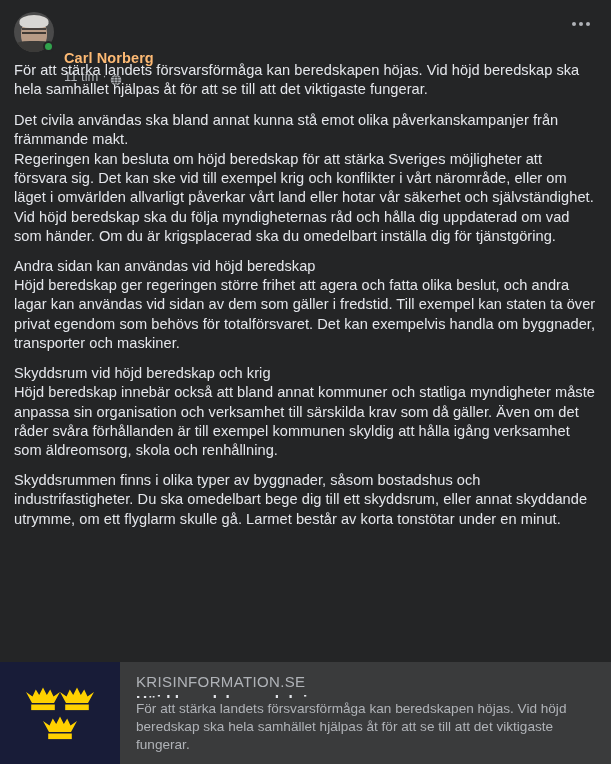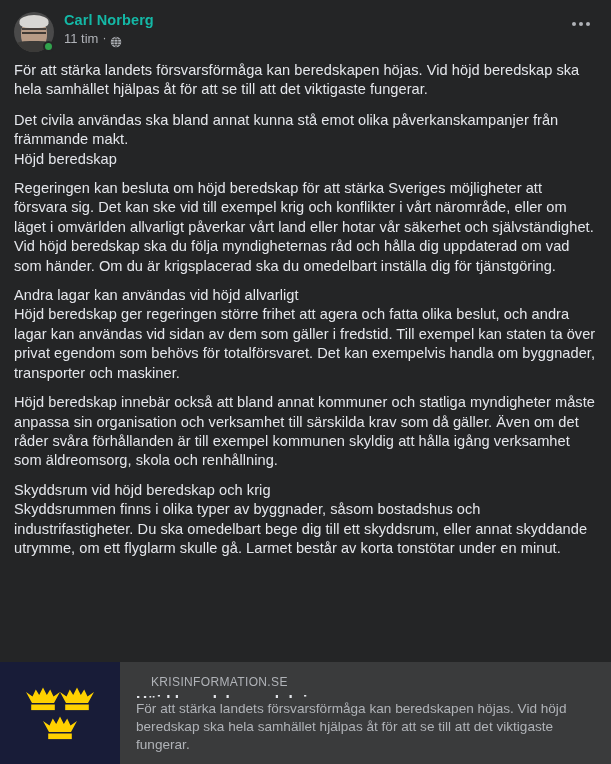--- a/index.html
+++ b/index.html
@@ -111,25 +111,26 @@
     margin-left: 10px;
     display: flex;
     flex-direction: column;
     justify-content: flex-start;
     padding-top: 0px;
     flex: 1 1 auto;
     min-width: 0;
   }
 
   .author-name {
-    color: #14b8a6;
+    color: #fdba74;
     font-size: 14.5px;
     font-weight: bold;
     line-height: 18px;
     letter-spacing: .1px;
+    margin-top: 38px;
   }
 
   .meta-row {
     display: flex;
     align-items: center;
     gap: 4px;
     margin-top: 2px;
   }
 
   .timestamp {
@@ -217,25 +218,24 @@
   .link-info {
     flex: 1 1 auto;
     padding: 13px 16px 10px 16px;
     min-width: 0;
     display: flex;
     flex-direction: column;
   }
 
   .link-domain {
     color: #b0b3b8;
-    font-size: 12px;
+    font-size: 15px;
     letter-spacing: .35px;
     line-height: 14px;
     text-transform: uppercase;
-    margin-left: 15px;
   }
 
   .link-title {
     color: #e4e6eb;
     font-size: 15.5px;
     font-weight: bold;
     line-height: 20px;
     margin-top: 2px;
     white-space: nowrap;
     overflow: hidden;
@@ -285,26 +285,25 @@
     <div class="more-btn">
       <span class="dot"></span>
       <span class="dot"></span>
       <span class="dot"></span>
     </div>
   </div>
 
   <div class="post-body">
     <div class="para lead">För att stärka landets försvarsförmåga kan beredskapen höjas. Vid höjd beredskap ska hela samhället hjälpas åt för att se till att det viktigaste fungerar.</div>
     <div class="para tight">Det civila användas ska bland annat kunna stå emot olika påverkanskampanjer från främmande makt.</div>
-    <div class="para">Höjd beredskap</div>
     <div class="para">Regeringen kan besluta om höjd beredskap för att stärka Sveriges möjligheter att försvara sig. Det kan ske vid till exempel krig och konflikter i vårt närområde, eller om läget i omvärlden allvarligt påverkar vårt land eller hotar vår säkerhet och självständighet. Vid höjd beredskap ska du följa myndigheternas råd och hålla dig uppdaterad om vad som händer. Om du är krigsplacerad ska du omedelbart inställa dig för tjänstgöring.</div>
-    <div class="para tight">Andra lagar kan användas vid höjd allvarligt</div>
+    <div class="para tight">Andra sidan kan användas vid höjd beredskap</div>
     <div class="para">Höjd beredskap ger regeringen större frihet att agera och fatta olika beslut, och andra lagar kan användas vid sidan av dem som gäller i fredstid. Till exempel kan staten ta över privat egendom som behövs för totalförsvaret. Det kan exempelvis handla om byggnader, transporter och maskiner.</div>
+    <div class="para tight">Skyddsrum vid höjd beredskap och krig</div>
     <div class="para">Höjd beredskap innebär också att bland annat kommuner och statliga myndigheter måste anpassa sin organisation och verksamhet till särskilda krav som då gäller. Även om det råder svåra förhållanden är till exempel kommunen skyldig att hålla igång verksamhet som äldreomsorg, skola och renhållning.</div>
-    <div class="para tight">Skyddsrum vid höjd beredskap och krig</div>
     <div class="para">Skyddsrummen finns i olika typer av byggnader, såsom bostadshus och industrifastigheter. Du ska omedelbart bege dig till ett skyddsrum, eller annat skyddande utrymme, om ett flyglarm skulle gå. Larmet består av korta tonstötar under en minut.</div>
   </div>
 
   <div class="link-card">
 
     <div class="link-thumb">
       <div class="crowns">
         <svg viewBox="0 0 72 62" width="72" height="62" aria-hidden="true">
           <g fill="#ffd100">
 

